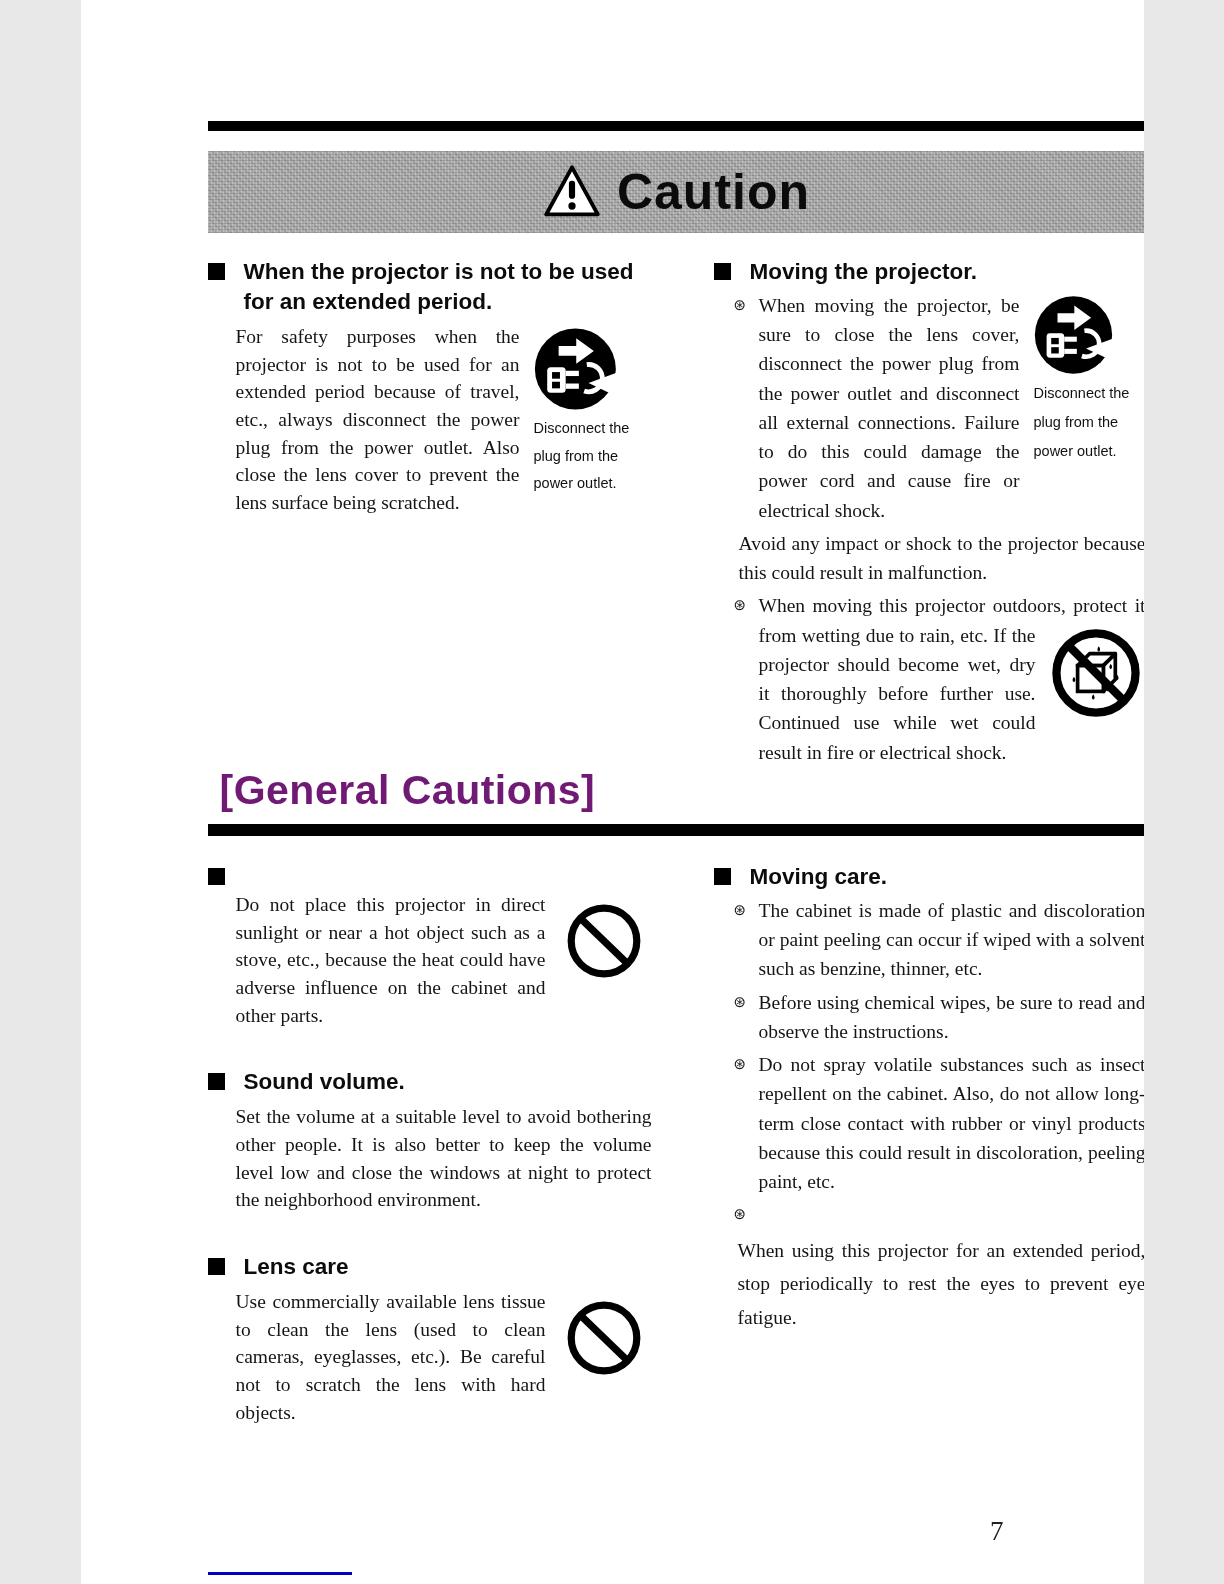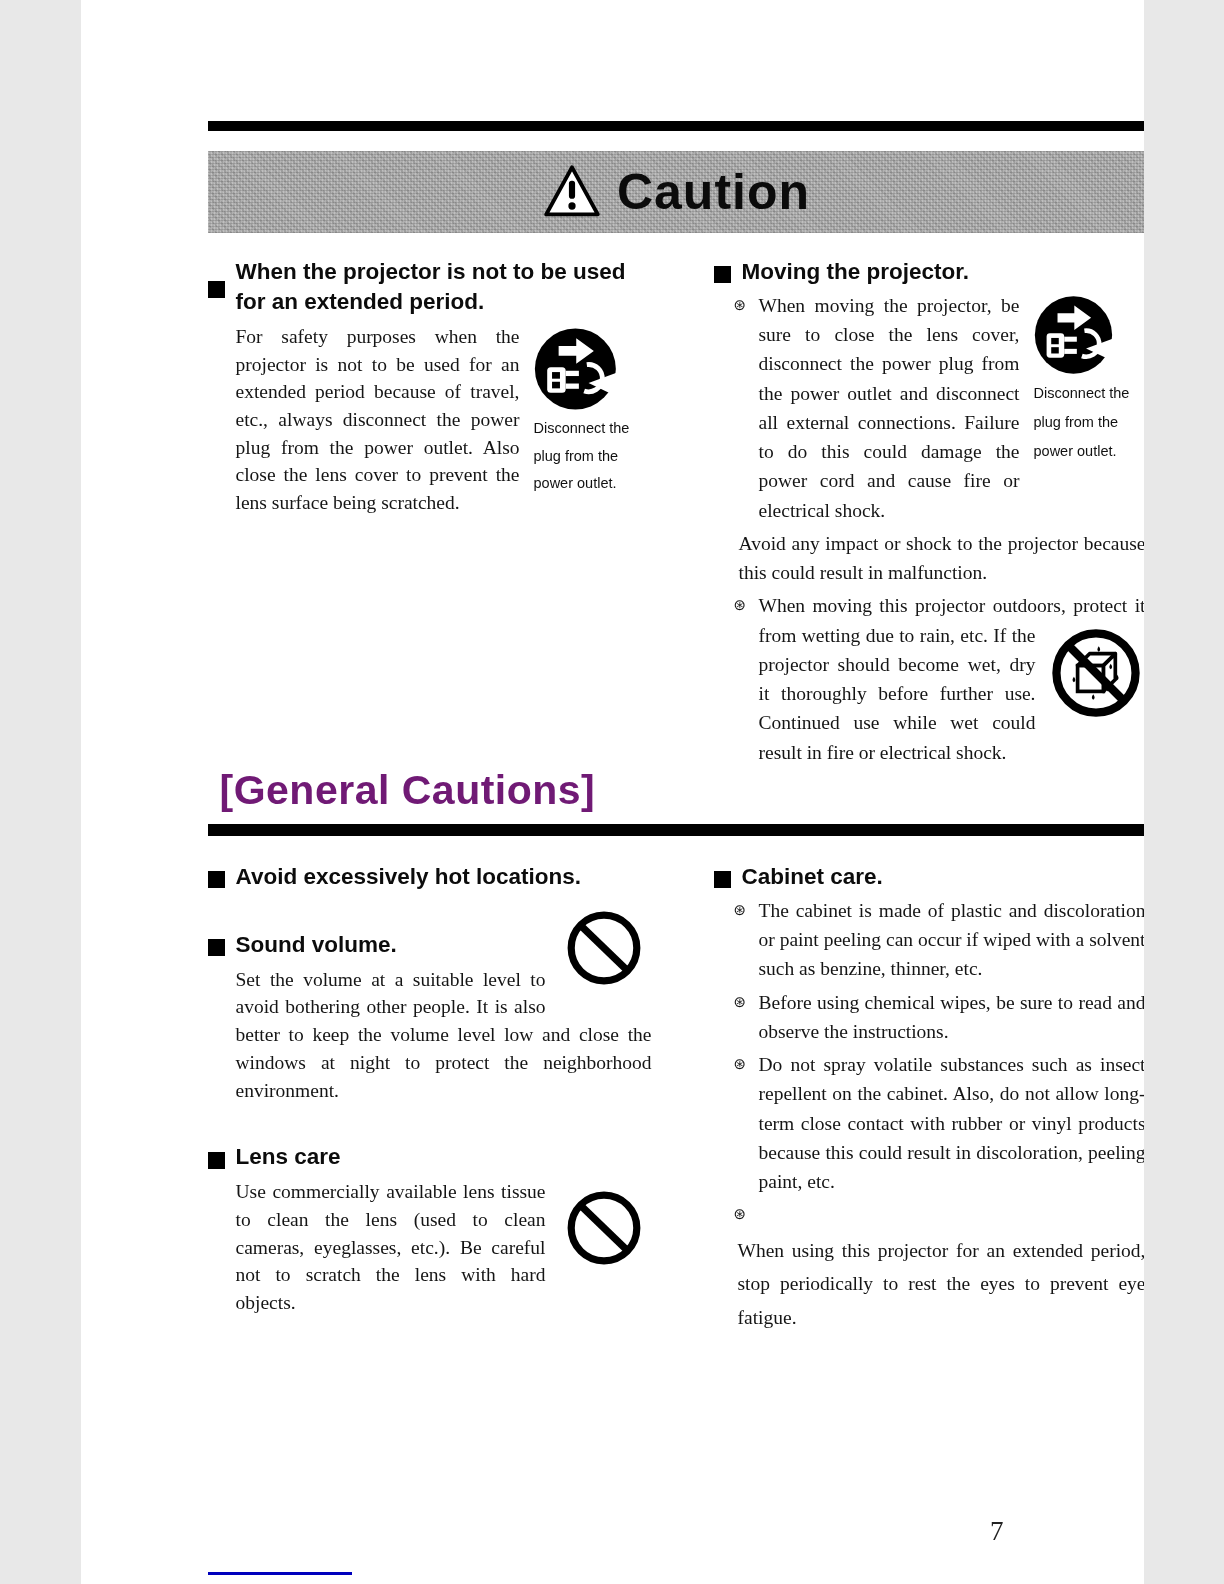--- a/index.html
+++ b/index.html
@@ -27,23 +27,23 @@
   }
 
   .cols{display:flex;gap:62px;}
   .top-cols{margin-top:24px;min-height:468px;}
   .bottom-cols{margin-top:26px;}
   .col-l{width:444px;flex:none;}
   .col-r{flex:1;min-width:0;}
 
   .sec{margin-bottom:38px;}
   .sec-h{
-    display:flex;gap:11px;
+    display:flex;gap:19px;
     font-family:"Liberation Sans", sans-serif;font-weight:bold;font-size:22.5px;
-    line-height:1.33;color:#0c0c0c;align-items:center;
+    line-height:1.33;color:#0c0c0c;
   }
   .sec-h .sq{flex:none;width:17px;height:17px;background:#000;margin-top:6px;}
 
   .body-text{
     margin:6px 0 0 28px;font-size:19.5px;line-height:1.42;text-align:justify;
   }
   .body-loose{line-height:1.7;font-family:Liberation Serif, serif;}
 
   .bullet-item{position:relative;margin:4px 0 0 20px;padding-left:25px;
     font-size:19.5px;line-height:1.5;text-align:justify;}
@@ -180,29 +180,29 @@
       <div class="gc-rule"></div>
     </div>
 
     <div class="cols bottom-cols">
 
       <div class="col-l">
 
         <div class="sec">
           <div class="sec-h">
             <span class="sq"></span>
-            <span>Avoid excessively hot locations.</span>
           </div>
           <div class="body-text">
             <span class="fig fig-prohibit">
               <svg width="80" height="80" viewBox="0 0 100 100">
                 <circle cx="50" cy="50" r="41" fill="none" stroke="#000" stroke-width="9"></circle>
                 <line x1="22" y1="23" x2="78" y2="77" stroke="#000" stroke-width="9"></line>
               </svg>
             </span>
+            <span>Do not place this projector in direct sunlight or near a hot object such as a stove, etc., because the heat could have adverse influence on the cabinet and other parts.</span>
           </div>
         </div>
 
         <div class="sec">
           <div class="sec-h">
             <span class="sq"></span>
             <span>Sound volume.</span>
           </div>
           <div class="body-text">
             <span>Set the volume at a suitable level to avoid bothering other people. It is also better to keep the volume level low and close the windows at night to protect the neighborhood environment.</span>
@@ -224,21 +224,21 @@
             <span>Use commercially available lens tissue to clean the lens (used to clean cameras, eyeglasses, etc.). Be careful not to scratch the lens with hard objects.</span>
           </div>
         </div>
       </div>
 
       <div class="col-r">
 
         <div class="sec">
           <div class="sec-h">
             <span class="sq"></span>
-            <span>Cabinet care.</span>
+            <span>Moving care.</span>
           </div>
 
           <div class="bullet-item">
             <span class="bullet-glyph">⊛</span>
             <span>The cabinet is made of plastic and discoloration or paint peeling can occur if wiped with a solvent such as benzine, thinner, etc.</span>
           </div>
           <div class="bullet-item">
             <span class="bullet-glyph">⊛</span>
             <span>Before using chemical wipes, be sure to read and observe the instructions.</span>
           </div>

